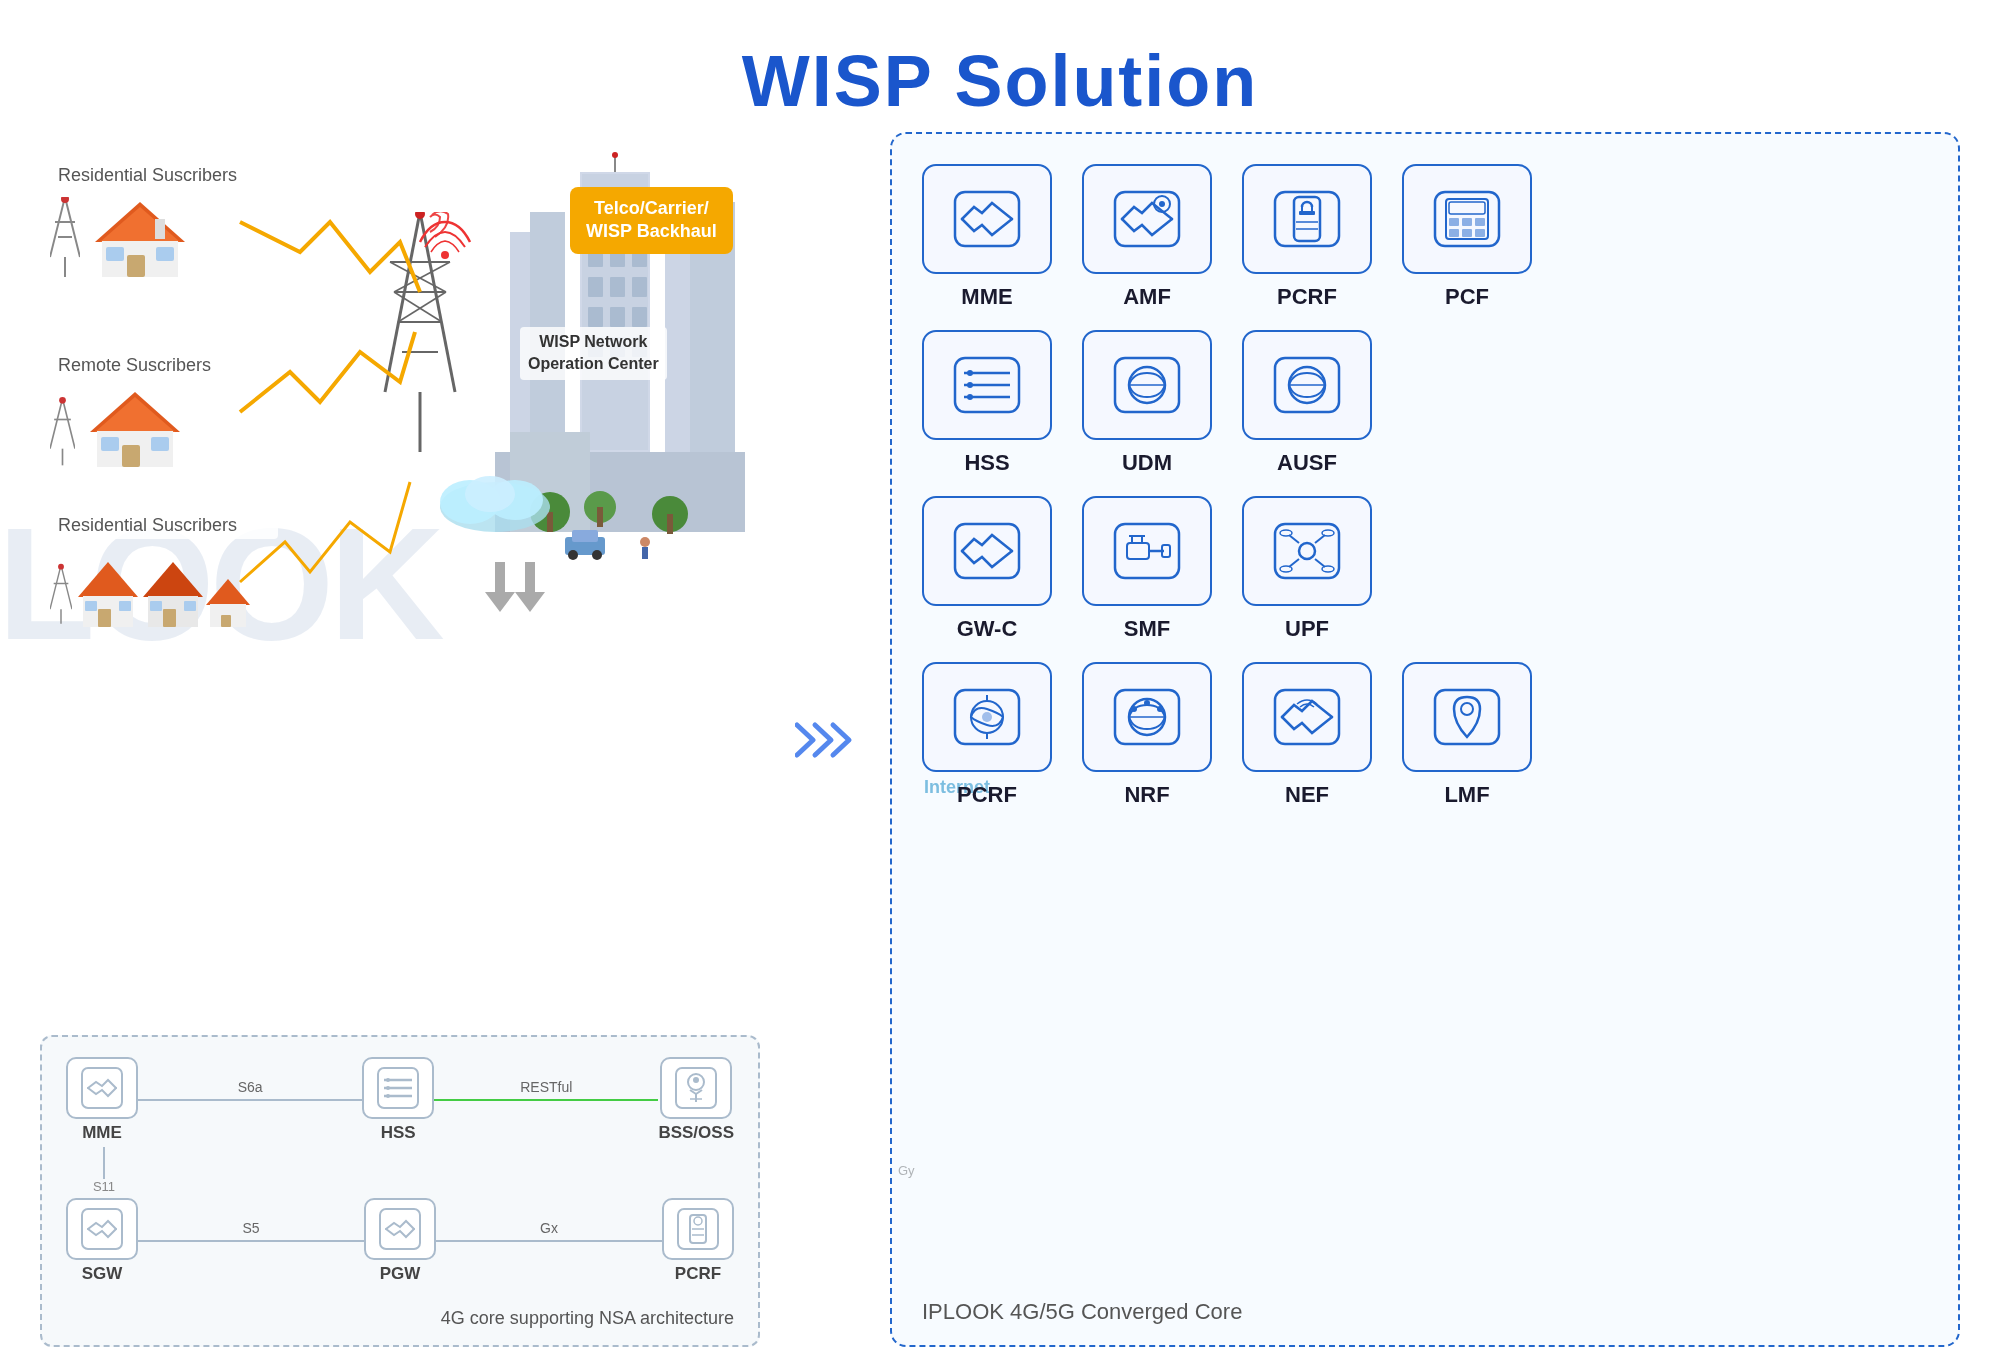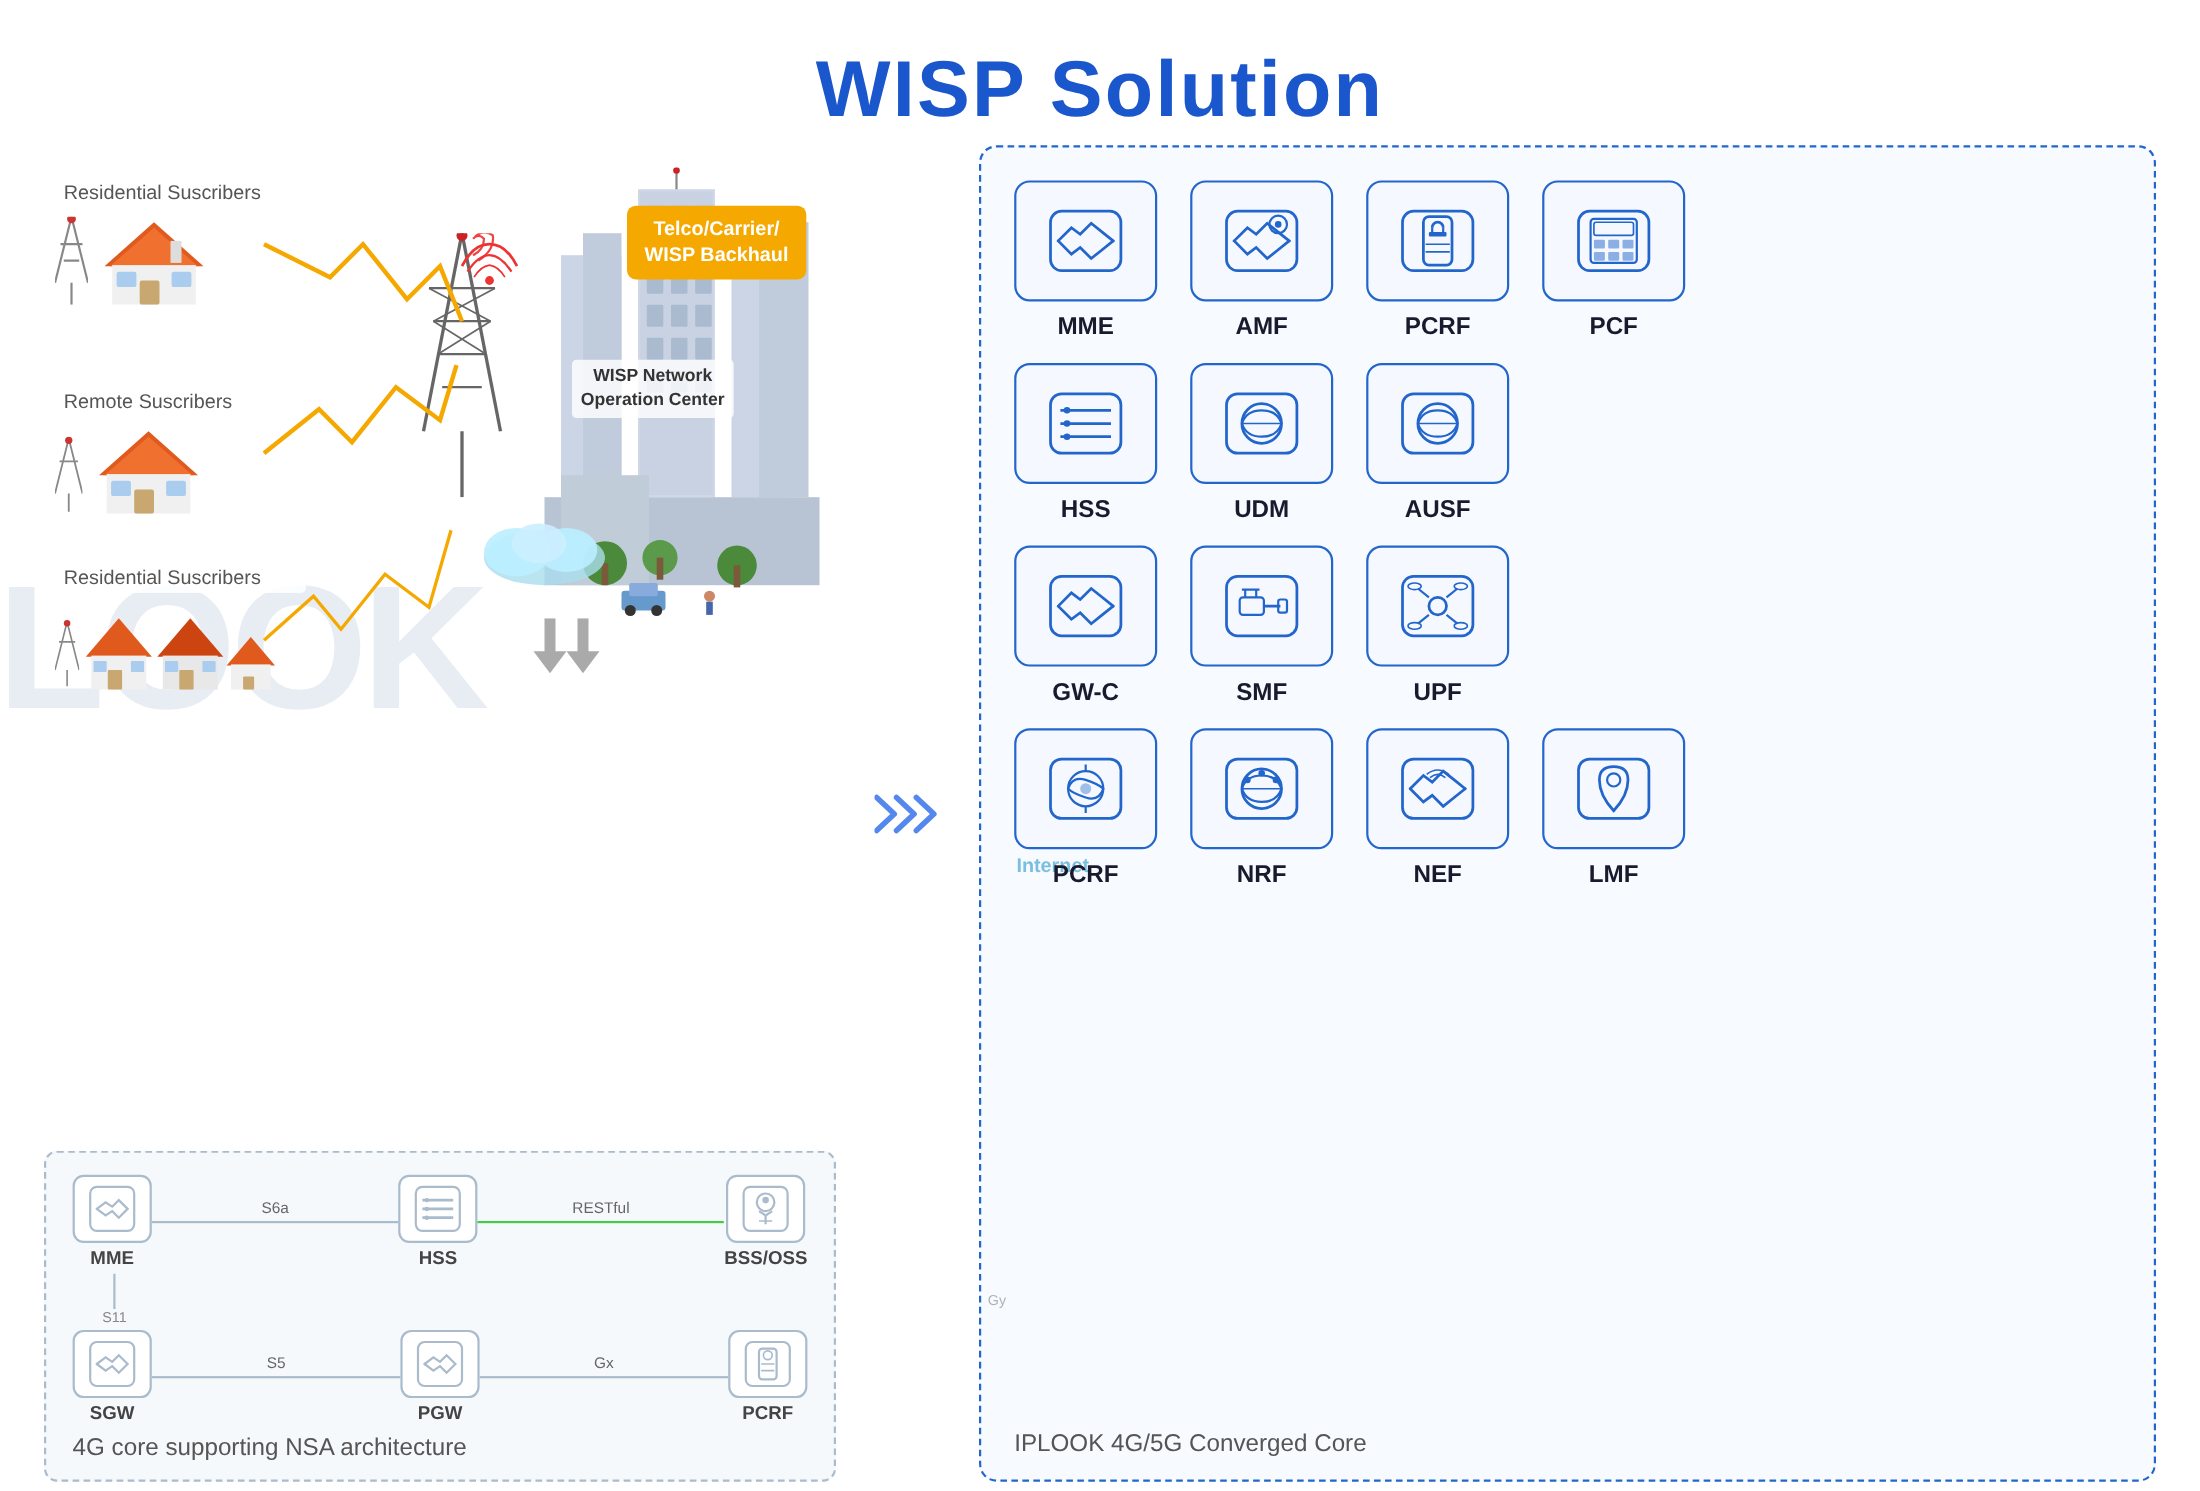--- a/index.html
+++ b/index.html
@@ -62,24 +62,24 @@
     .network-diagram {
       background: rgba(220,230,240,0.25);
       border: 2px dashed #aabbcc;
       border-radius: 12px;
       padding: 20px 24px 16px;
       position: relative;
       margin-top: 10px;
     }
 
     .network-diagram-label {
-      font-size: 22px;
+      font-size: 18px;
       color: #555;
-      text-align: left;
-      margin-top: 8px;
+      text-align: right;
+      margin-top: 24px;
     }
 
     .net-node {
       display: flex;
       flex-direction: column;
       align-items: center;
       gap: 4px;
     }
 
     .net-node-box {

